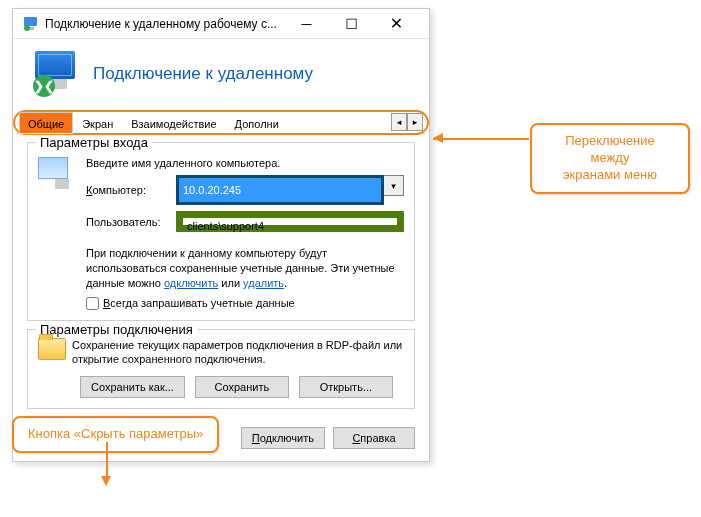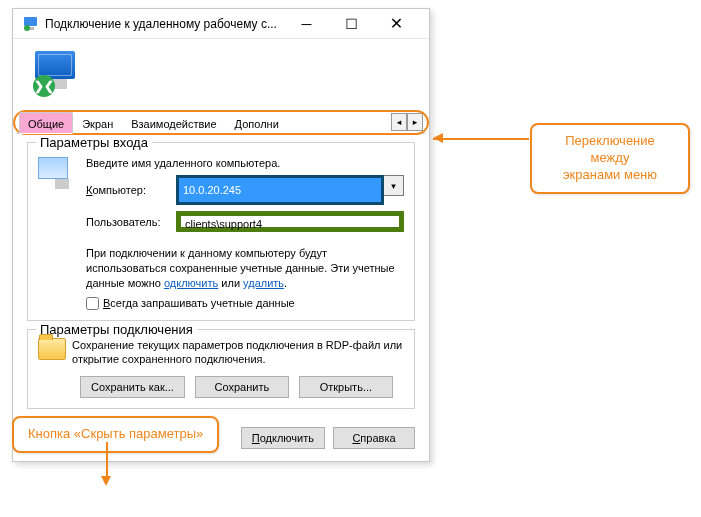--- a/index.html
+++ b/index.html
@@ -19,38 +19,38 @@
   .big-icon .monitor { position: absolute; left: 2px; top: 0; width: 40px; height: 28px; background: linear-gradient(#3a8be8,#0b5ec0); border-radius: 2px; }
   .big-icon .monitor::after { content:""; position:absolute; left:3px; top:3px; right:3px; bottom:3px; border:1px solid rgba(255,255,255,.4); border-radius:1px; }
   .big-icon .base { position:absolute; left:10px; top:28px; width:24px; height:10px; background:#ccc; border-radius:1px; }
   .big-icon .badge { position:absolute; left:0; bottom:0; width:22px; height:22px; background:#2fa84f; border-radius:50%; display:flex; align-items:center; justify-content:center; color:#fff; font-weight:bold; font-size:12px; }
   .header-text .line1 { font-size: 17px; color:#0b5ec0; }
   .header-text .line2 { font-size: 20px; color:#0b5ec0; font-weight:bold; }
 
   
   .tabs-row { position: relative; display:flex; align-items:center; border-bottom:1px solid #ccc; padding:0 2px; margin: 0 4px; }
   .tab { padding:5px 8px 3px 8px; font-size:11px; color:#000; border:1px solid transparent; border-bottom:none; white-space:nowrap; }
-  .tab.active { border:1px solid #ccc; border-bottom:1px solid #fff; background:#f9a8d4; position:relative; top:1px; border-radius:2px 2px 0 0; }
+  .tab.active { border:1px solid #ccc; border-bottom:1px solid #fff; background:#f97316; position:relative; top:1px; border-radius:2px 2px 0 0; }
   .tab-scroll { margin-left:auto; display:flex; }
   .scroll-btn { width:16px; height:18px; border:1px solid #999; display:flex; align-items:center; justify-content:center; font-size:9px; background:#f2f2f2; }
   .tab-highlight { position:absolute; left:-4px; right:-4px; top:-1px; bottom:-2px; border:2.5px solid #f0861c; border-radius:16px; pointer-events:none; }
 
   
   .groupbox { border:1px solid #d0d0d0; margin: 2px 14px 8px 14px; padding: 8px 10px 10px 10px; position:relative; }
   .groupbox .legend { position:absolute; top:-8px; left:8px; background:#fff; padding:0 4px; font-size:13px; color:#000; }
   .login-row { display:flex; margin:6px 0 2px 0; }
   .login-icon { width:48px; }
   .login-icon .mon { width:30px; height:22px; background:linear-gradient(#a9d3ff,#d9ecff); border:1px solid #6fa9e6; position:relative; }
   .login-icon .stand { width:14px; height:10px; background:#ccc; margin:0 auto; }
   .field-row { display:flex; align-items:center; margin:6px 0; }
   .field-label { width:90px; font-size:11px; }
   .combo { flex:1; display:flex; }
   .combo input { flex:1; height:21px; border:3px solid #0c4a6e; padding:12px 4px; font-size:11px; background:#3399ff; color:#fff; }
   .combo .dd { width:20px; height:21px; border:1px solid #7a7a7a; border-left:none; display:flex; align-items:center; justify-content:center; font-size:9px; background:#eee; }
-  .userbox { flex:1; height:21px; border:5px solid #4d7c0f; padding:2px 4px; font-size:11px; }
+  .userbox { flex:1; height:21px; border:7px solid #4d7c0f; padding:2px 4px; font-size:11px; }
   .info-text { font-size:11px; line-height:1.35; margin:8px 0 6px 48px; }
   .info-text a { color:#0b5ec0; text-decoration:underline; }
   .checkbox-row { display:flex; align-items:center; margin-left:48px; margin-top:2px; }
   .checkbox-row input { margin-right:4px; width:13px; height:13px; }
   .underline-first { text-decoration: none; }
   .underline-first .ul { text-decoration: underline; }
 
   .folder-icon { width:38px; margin-right:6px; }
   .folder-shape { width:28px; height:22px; background:linear-gradient(#ffe9a3,#f9c74a); border:1px solid #d6a030; border-radius:2px; position:relative; }
   .folder-shape::before { content:""; position:absolute; top:-5px; left:0; width:12px; height:5px; background:#f9c74a; border:1px solid #d6a030; border-bottom:none; border-radius:2px 2px 0 0; }
@@ -96,20 +96,21 @@
       <div class="winbtn close">✕</div>
     </div>
 
     <div class="header-area">
       <div class="big-icon">
         <div class="monitor"></div>
           <div class="base"></div>
         <div class="badge">❯❮</div>
       </div>
       <div class="header-text">
+        <div class="line1">Подключение к удаленному</div>
       </div>
     </div>
 
     <div class="tabs-row">
       <div class="tab-highlight"></div>
       <div class="tab active">Общие</div>
       <div class="tab">Экран</div>
       <div class="tab">Взаимодействие</div>
       <div class="tab">Дополни</div>
       <div class="tab-scroll">

